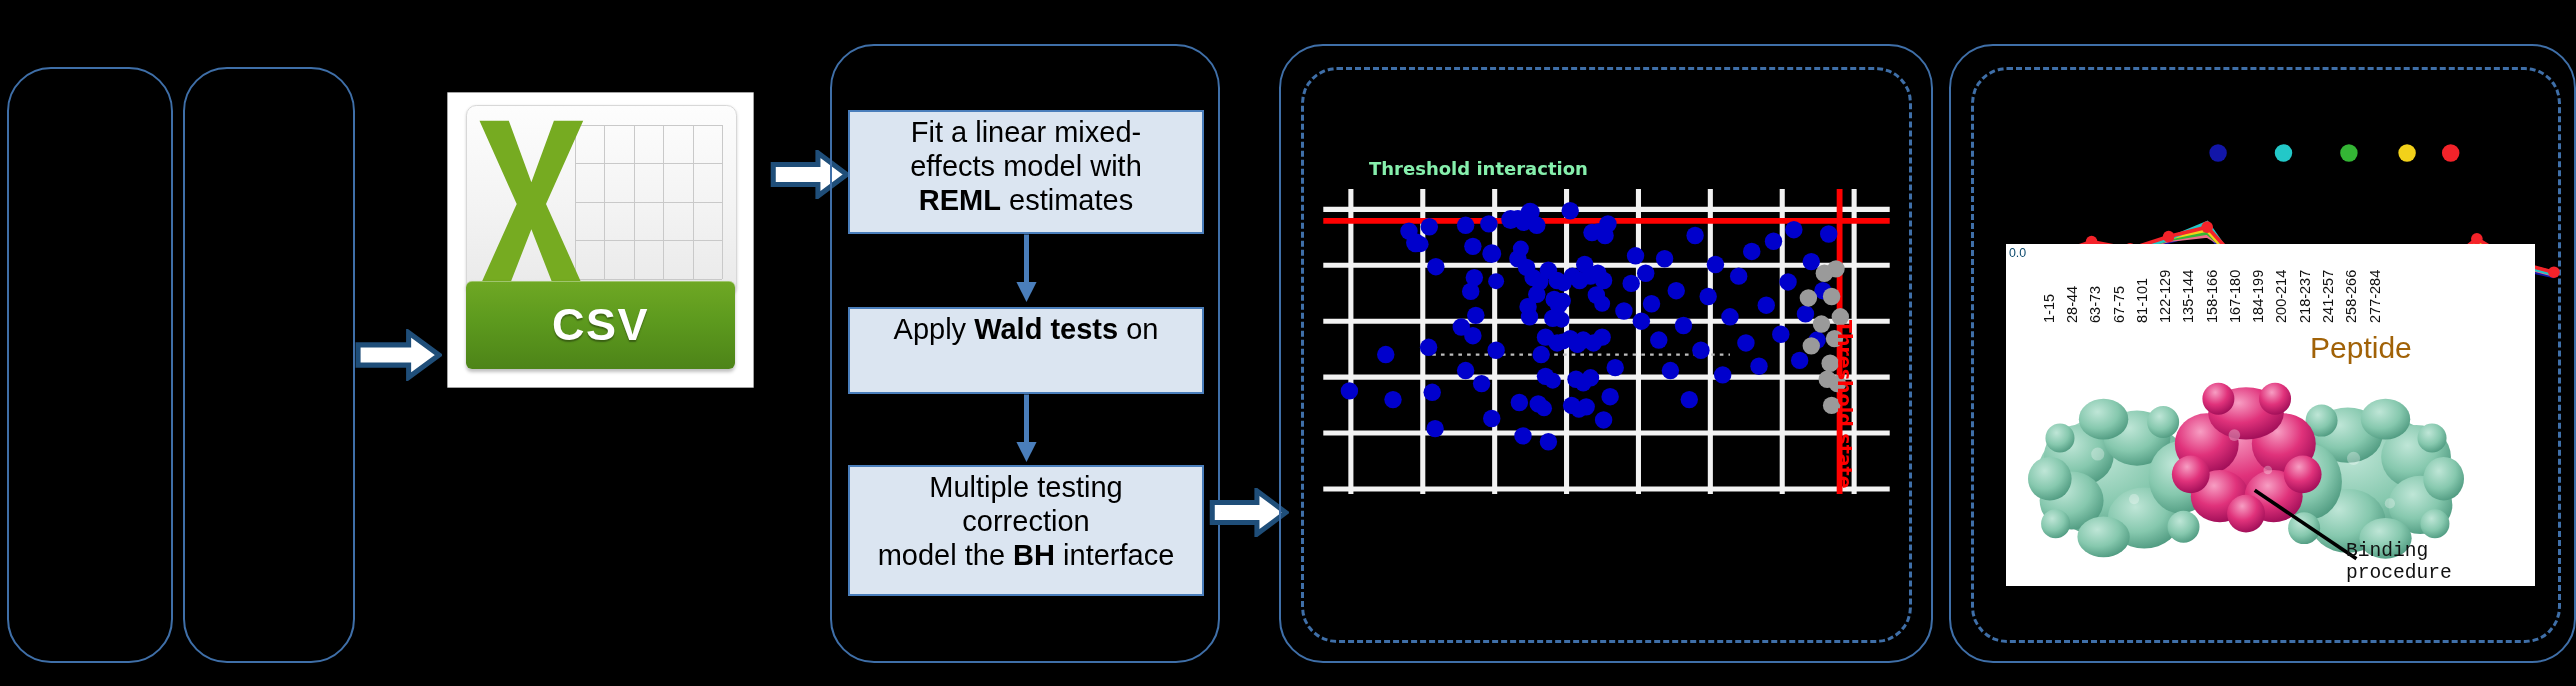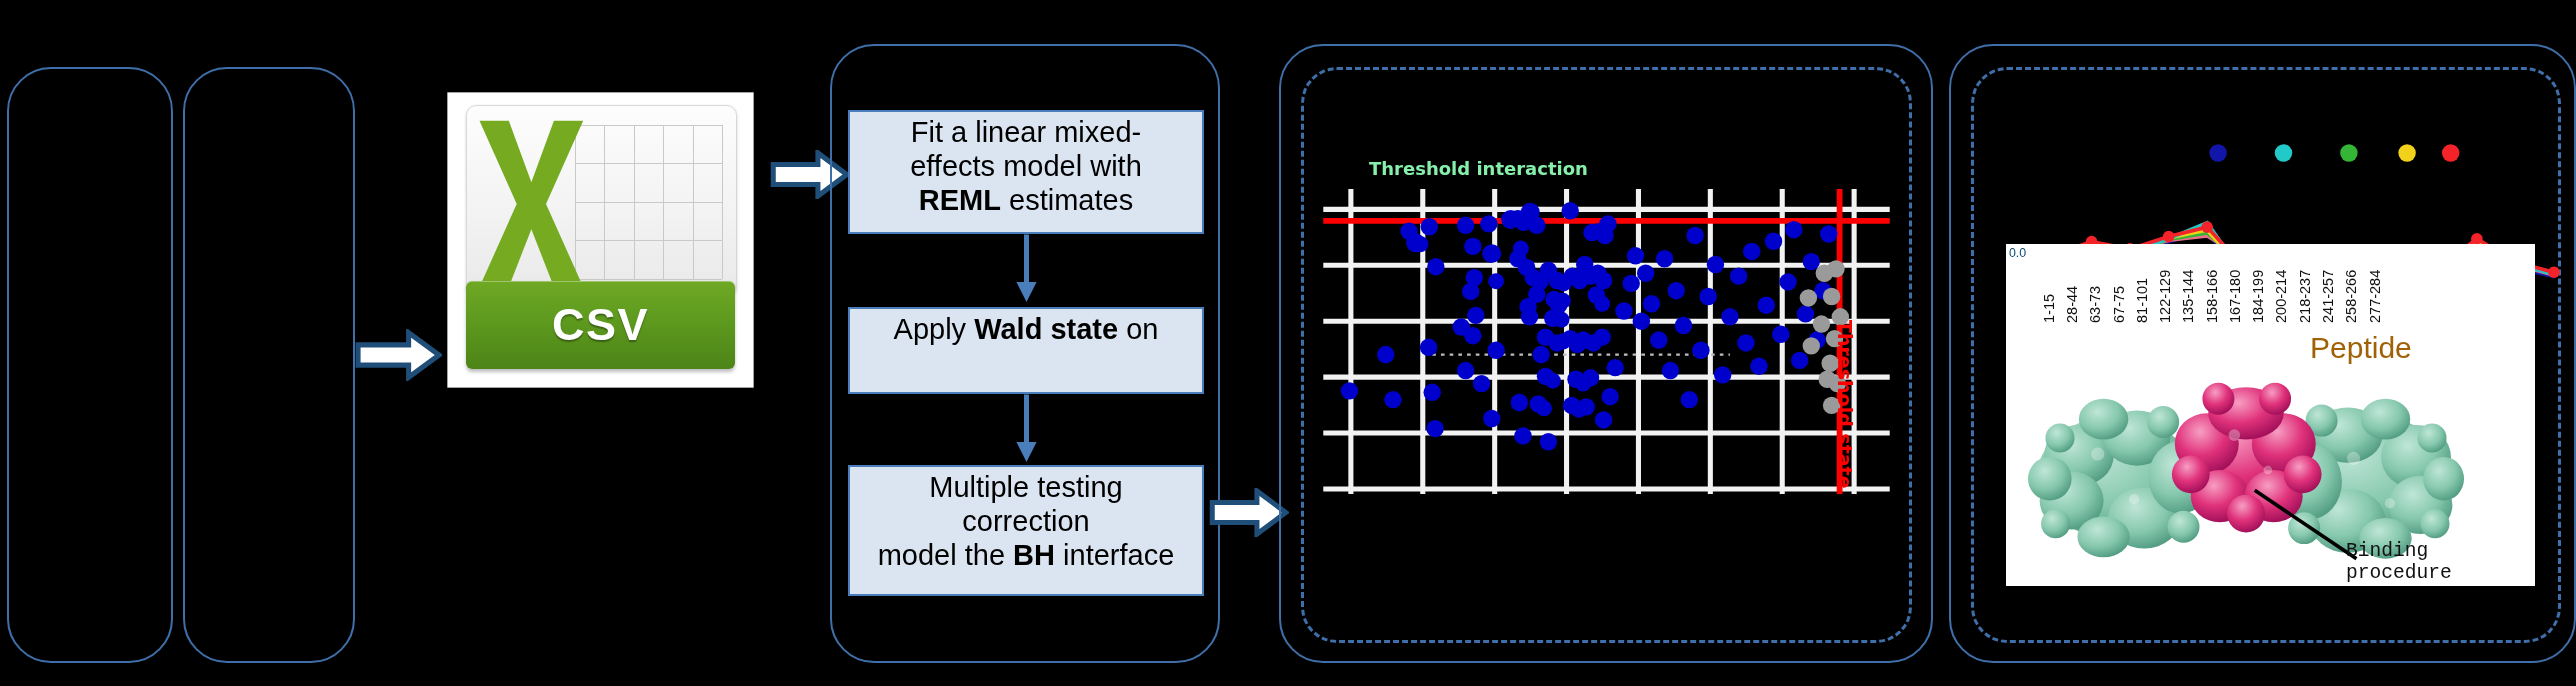--- a/index.html
+++ b/index.html
@@ -119,21 +119,21 @@
 
   <div class="vconn" style="left:1015px;top:234px;width:23px;height:70px;">
     <svg width="23" height="70" viewBox="0 0 32 96">
       <line x1="16" y1="0" x2="16" y2="68" stroke="#4a7ebb" stroke-width="7"></line>
       <polygon points="2,66 30,66 16,94" fill="#4a7ebb"></polygon>
     </svg>
   </div>
 
   <div class="pbox" style="left:848px;top:307px;width:356px;height:87px;">
     <div>
-      <span>Apply </span><b>Wald state</b><span> on</span><br>
+      <span>Apply </span><b>Wald tests</b><span> on</span><br>
     </div>
   </div>
 
   <div class="vconn" style="left:1015px;top:394px;width:23px;height:70px;">
     <svg width="23" height="70" viewBox="0 0 32 96">
       <line x1="16" y1="0" x2="16" y2="68" stroke="#4a7ebb" stroke-width="7"></line>
       <polygon points="2,66 30,66 16,94" fill="#4a7ebb"></polygon>
     </svg>
   </div>
 

